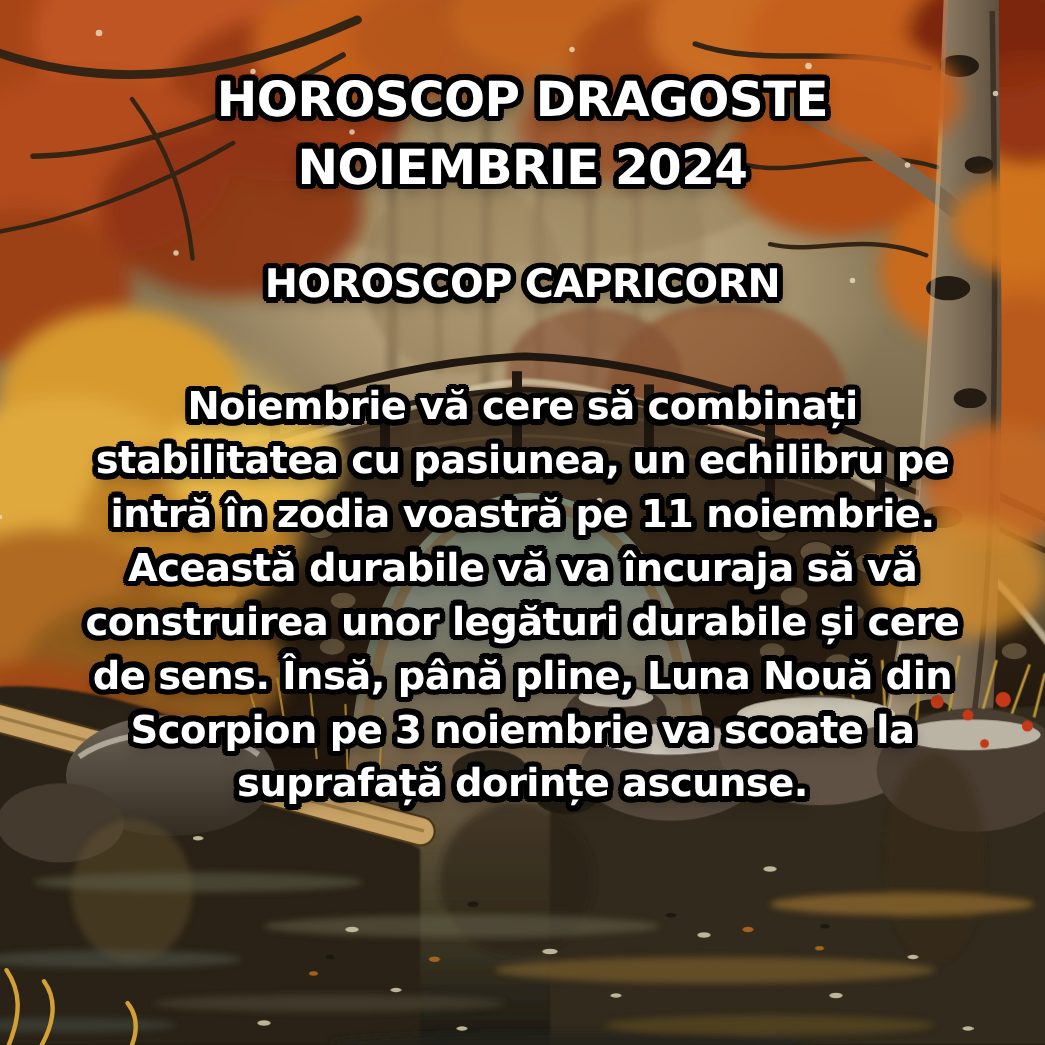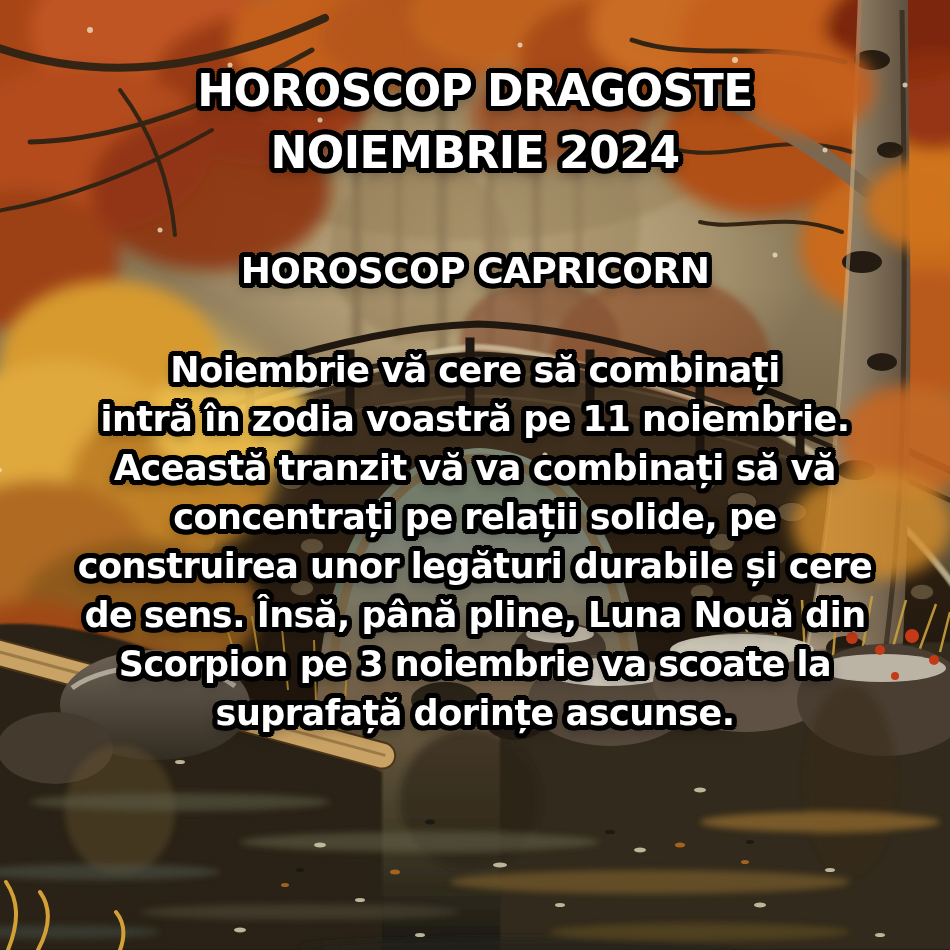--- a/index.html
+++ b/index.html
@@ -25,21 +25,21 @@
       0 6px 14px rgba(0,0,0,0.45);
   }
   .title{
     position:absolute;top:60px;left:0;right:0;
     margin:0;
     font-size:44px;line-height:62px;
   }
   .title .tline{display:block;}
   .subtitle{
     position:absolute;top:235px;left:0;right:0;
-    margin:12px;
+    margin:0;
     font-size:36px;line-height:48px;
   }
   .bodytext{
     position:absolute;top:346px;left:0;right:0;
     font-size:35px;line-height:49px;
   }
   .bline{display:block;white-space:nowrap;}
 </style>
 </head>
 <body>
@@ -376,23 +376,23 @@
   </svg>
 
   <div class="overlay">
     <h1 class="title outlined">
       <span class="tline">HOROSCOP DRAGOSTE</span>
       <span class="tline">NOIEMBRIE 2024</span>
     </h1>
     <h2 class="subtitle outlined">HOROSCOP CAPRICORN</h2>
     <div class="bodytext outlined">
       <span class="bline">Noiembrie vă cere să combinați</span>
+      <span class="bline">stabilitatea cu pasiunea, un echilibru pe</span>
       <span class="bline">intră în zodia voastră pe 11 noiembrie.</span>
-      <span class="bline">Această tranzit vă va combinați să vă</span>
-      <span class="bline">concentrați pe relații solide, pe</span>
+      <span class="bline">Această durabile vă va încuraja să vă</span>
       <span class="bline">construirea unor legături durabile și cere</span>
       <span class="bline">de sens. Însă, până pline, Luna Nouă din</span>
       <span class="bline">Scorpion pe 3 noiembrie va scoate la</span>
       <span class="bline">suprafață dorințe ascunse.</span>
     </div>
   </div>
 
 </div>
 
 </body></html>

